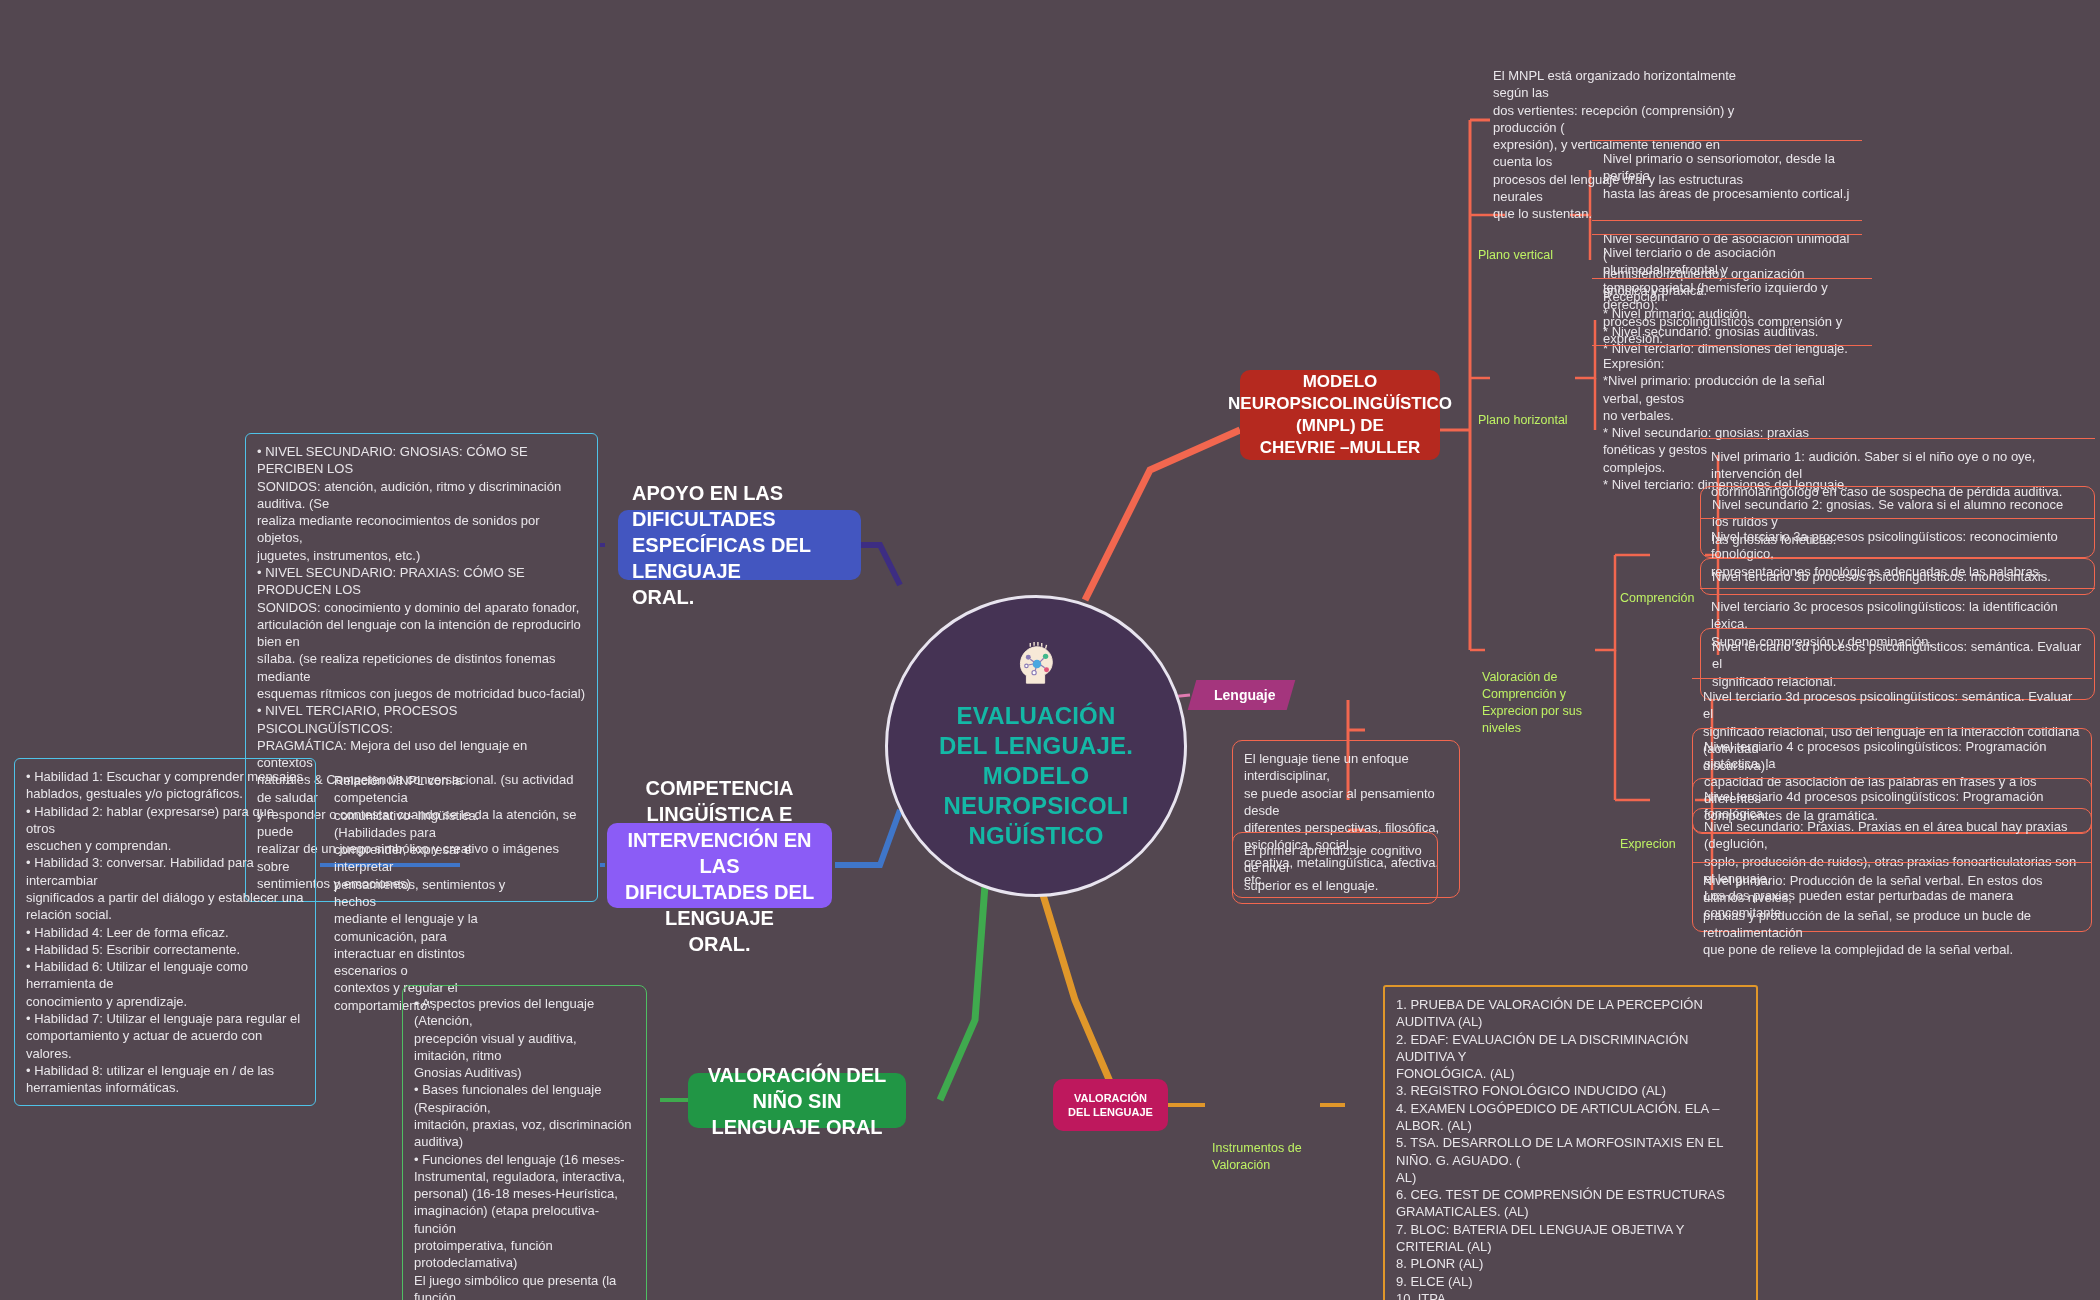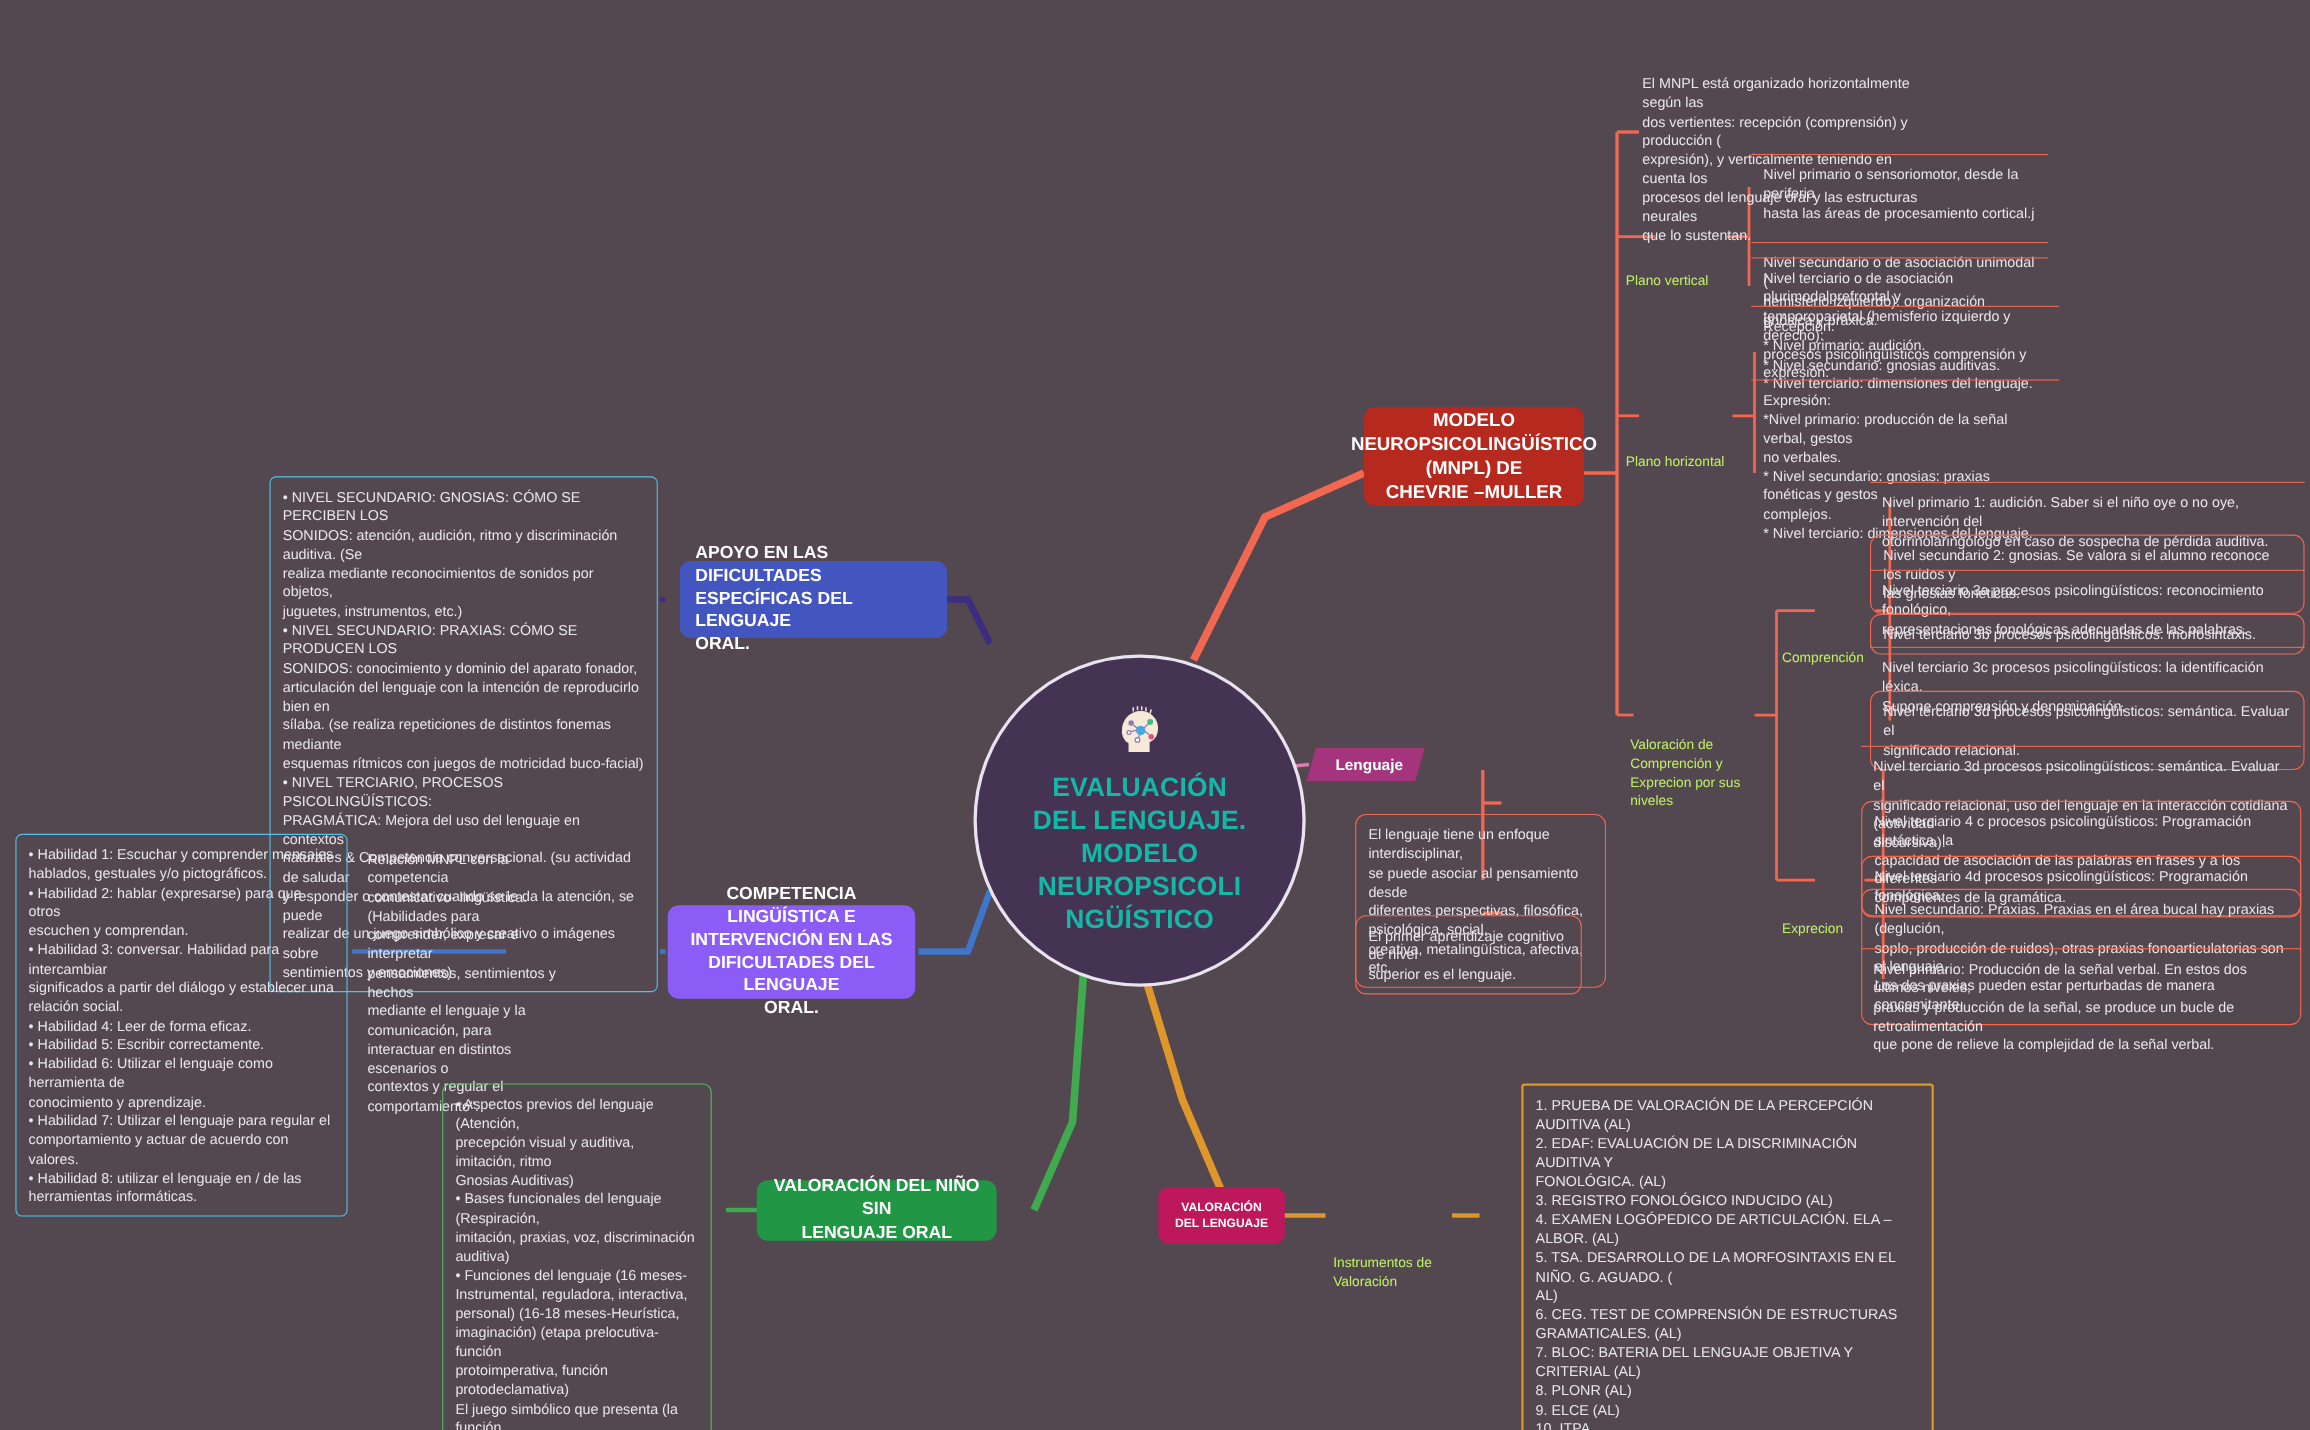--- a/index.html
+++ b/index.html
@@ -24,21 +24,21 @@
   }
   .center-title{
     color:#14b8a6;font-weight:bold;font-size:24px;line-height:1.25;
     letter-spacing:.2px;margin-top:6px;white-space:pre-line;
   }
   .brain-icon{margin-bottom:4px;}
 
   .pill{
     border-radius:10px;color:#ffffff;font-weight:bold;text-align:center;
     display:flex;align-items:center;justify-content:center;
-    padding:12px 14px;line-height:1.3;white-space:pre-line;font-size:16px;
+    padding:12px 14px;line-height:1.3;white-space:pre-line;font-size:20px;
   }
   .pill.red{background:#b5291f;font-size:17px;}
   .pill.blue{background:#4356c0;text-align:left;justify-content:flex-start;}
   .pill.teal{background:#8b5cf6;}
   .pill.green{background:#219645;}
   .pill.orange{background:#be185d;font-size:11px;}
 
   .tag-parallelogram{
     background:#a4357d;color:#fff;font-weight:bold;font-size:14px;
     padding:7px 16px 7px 22px;

